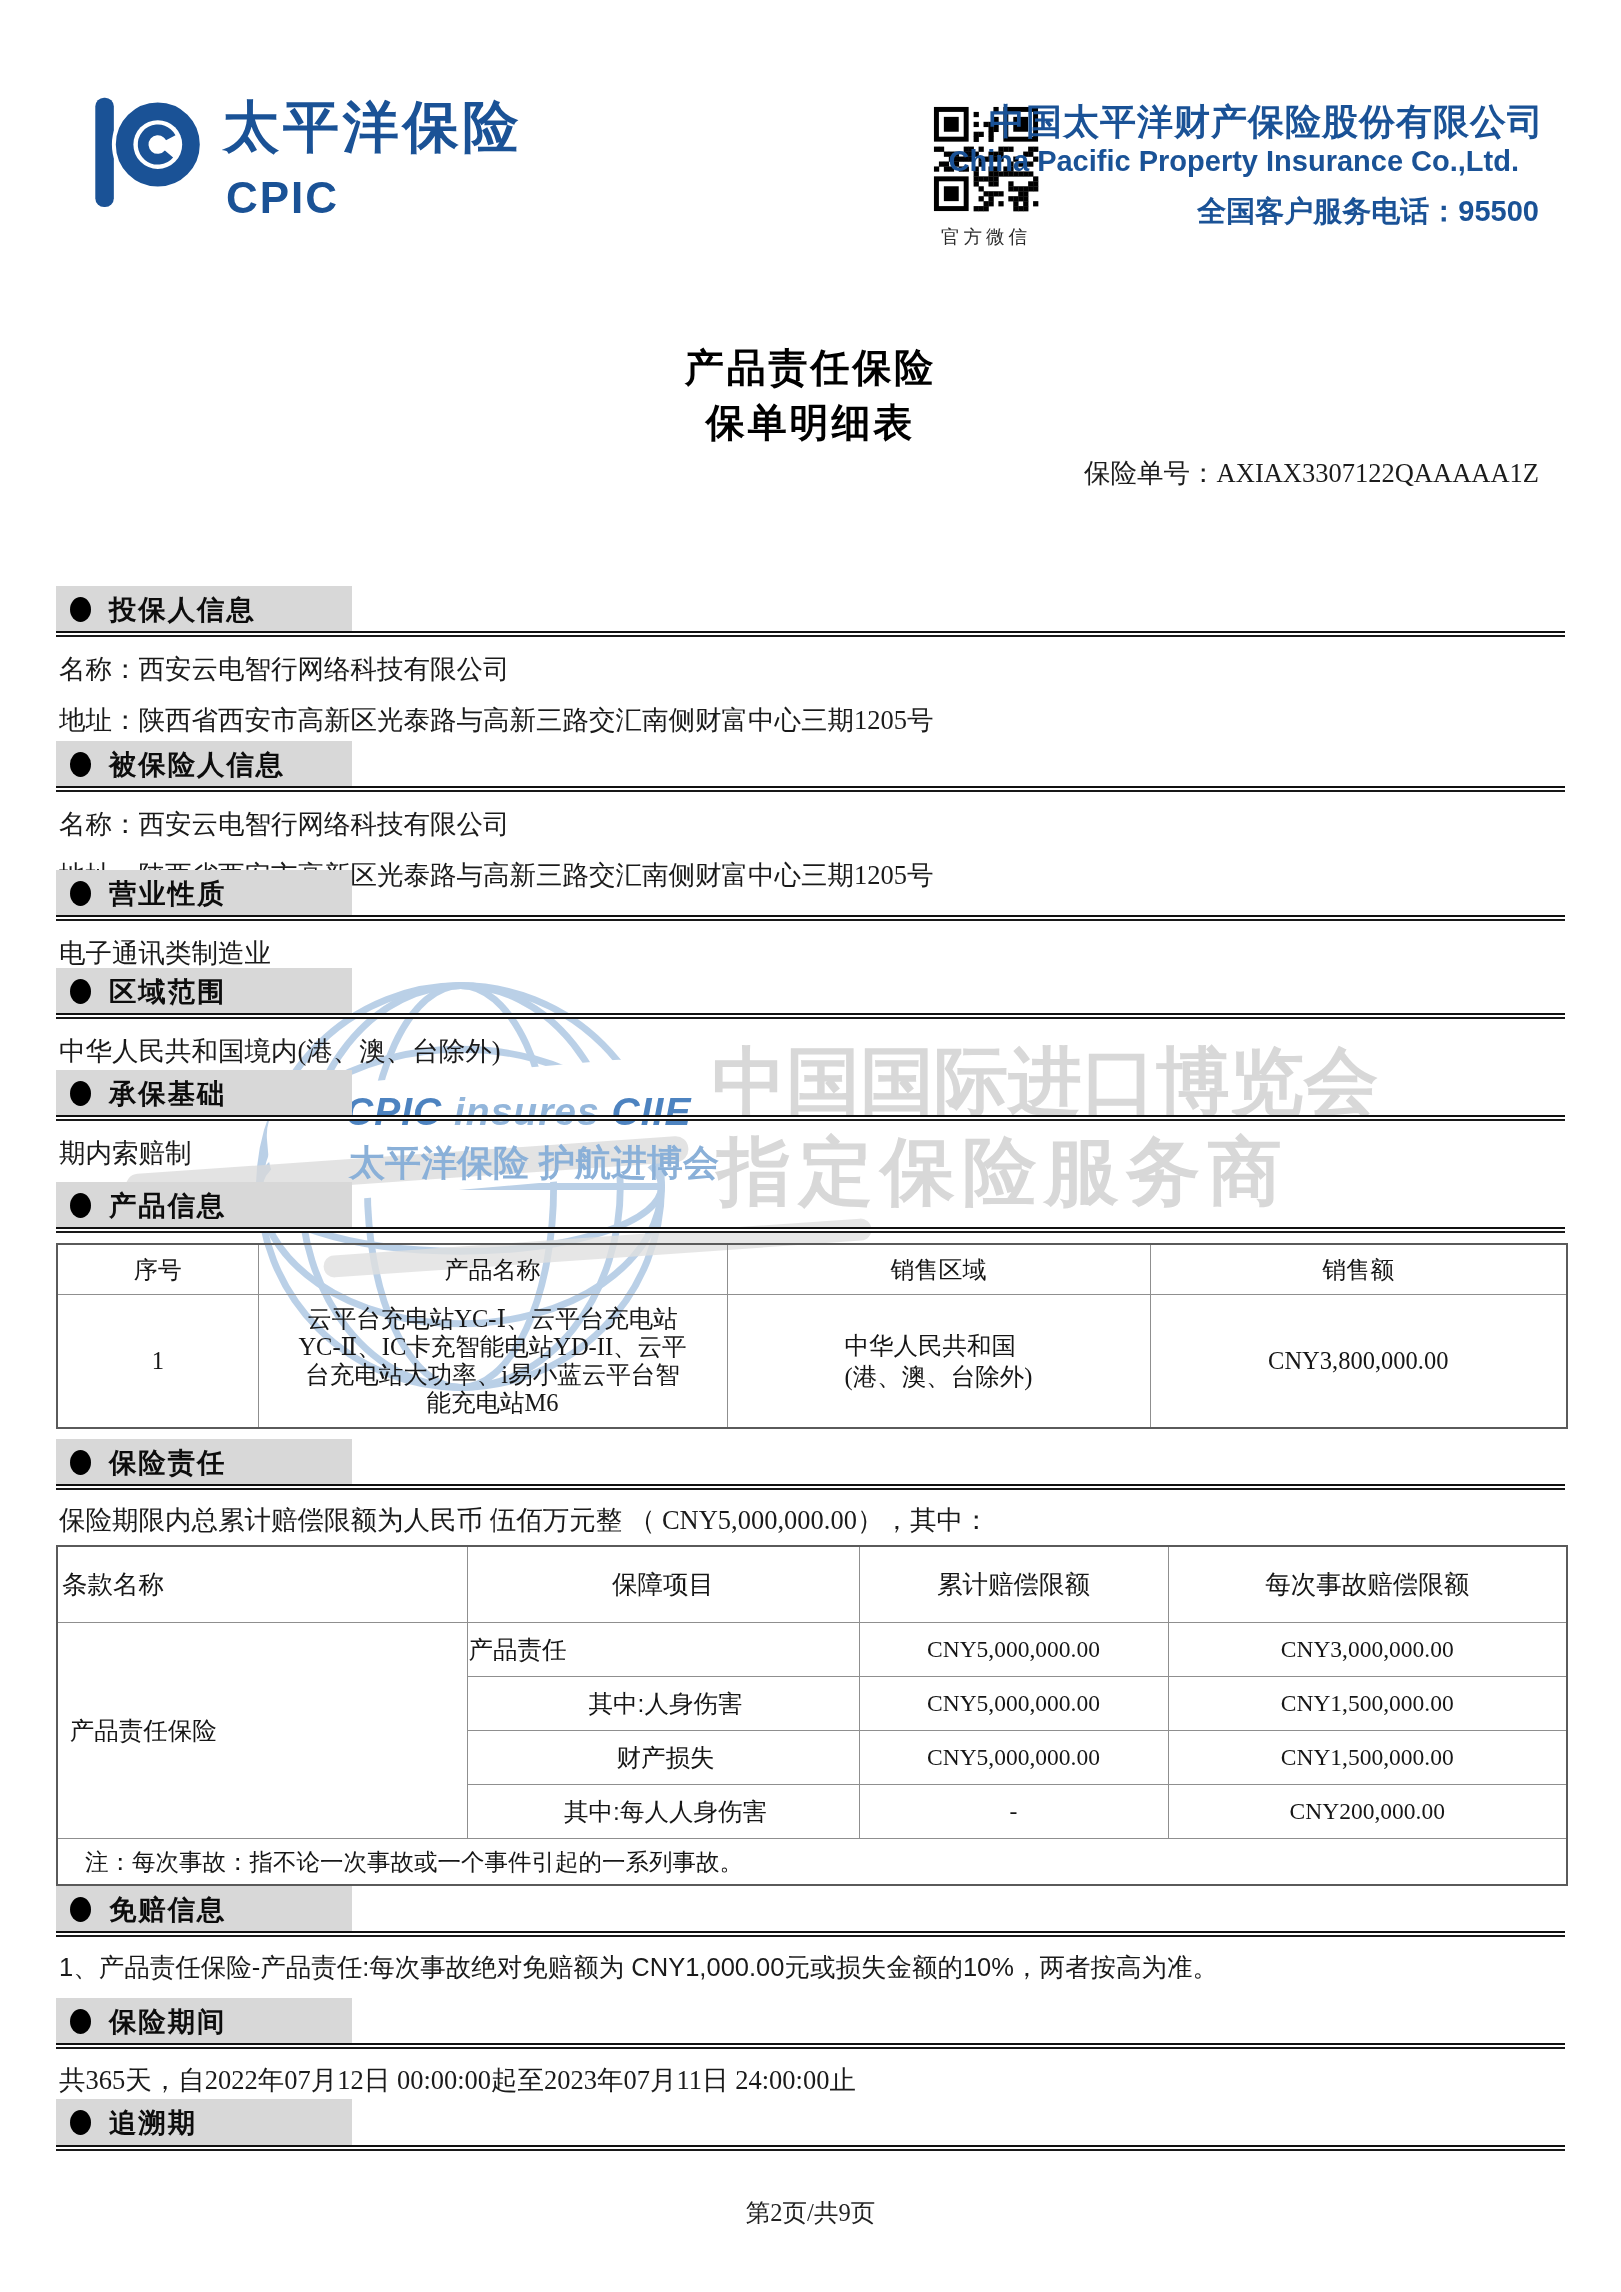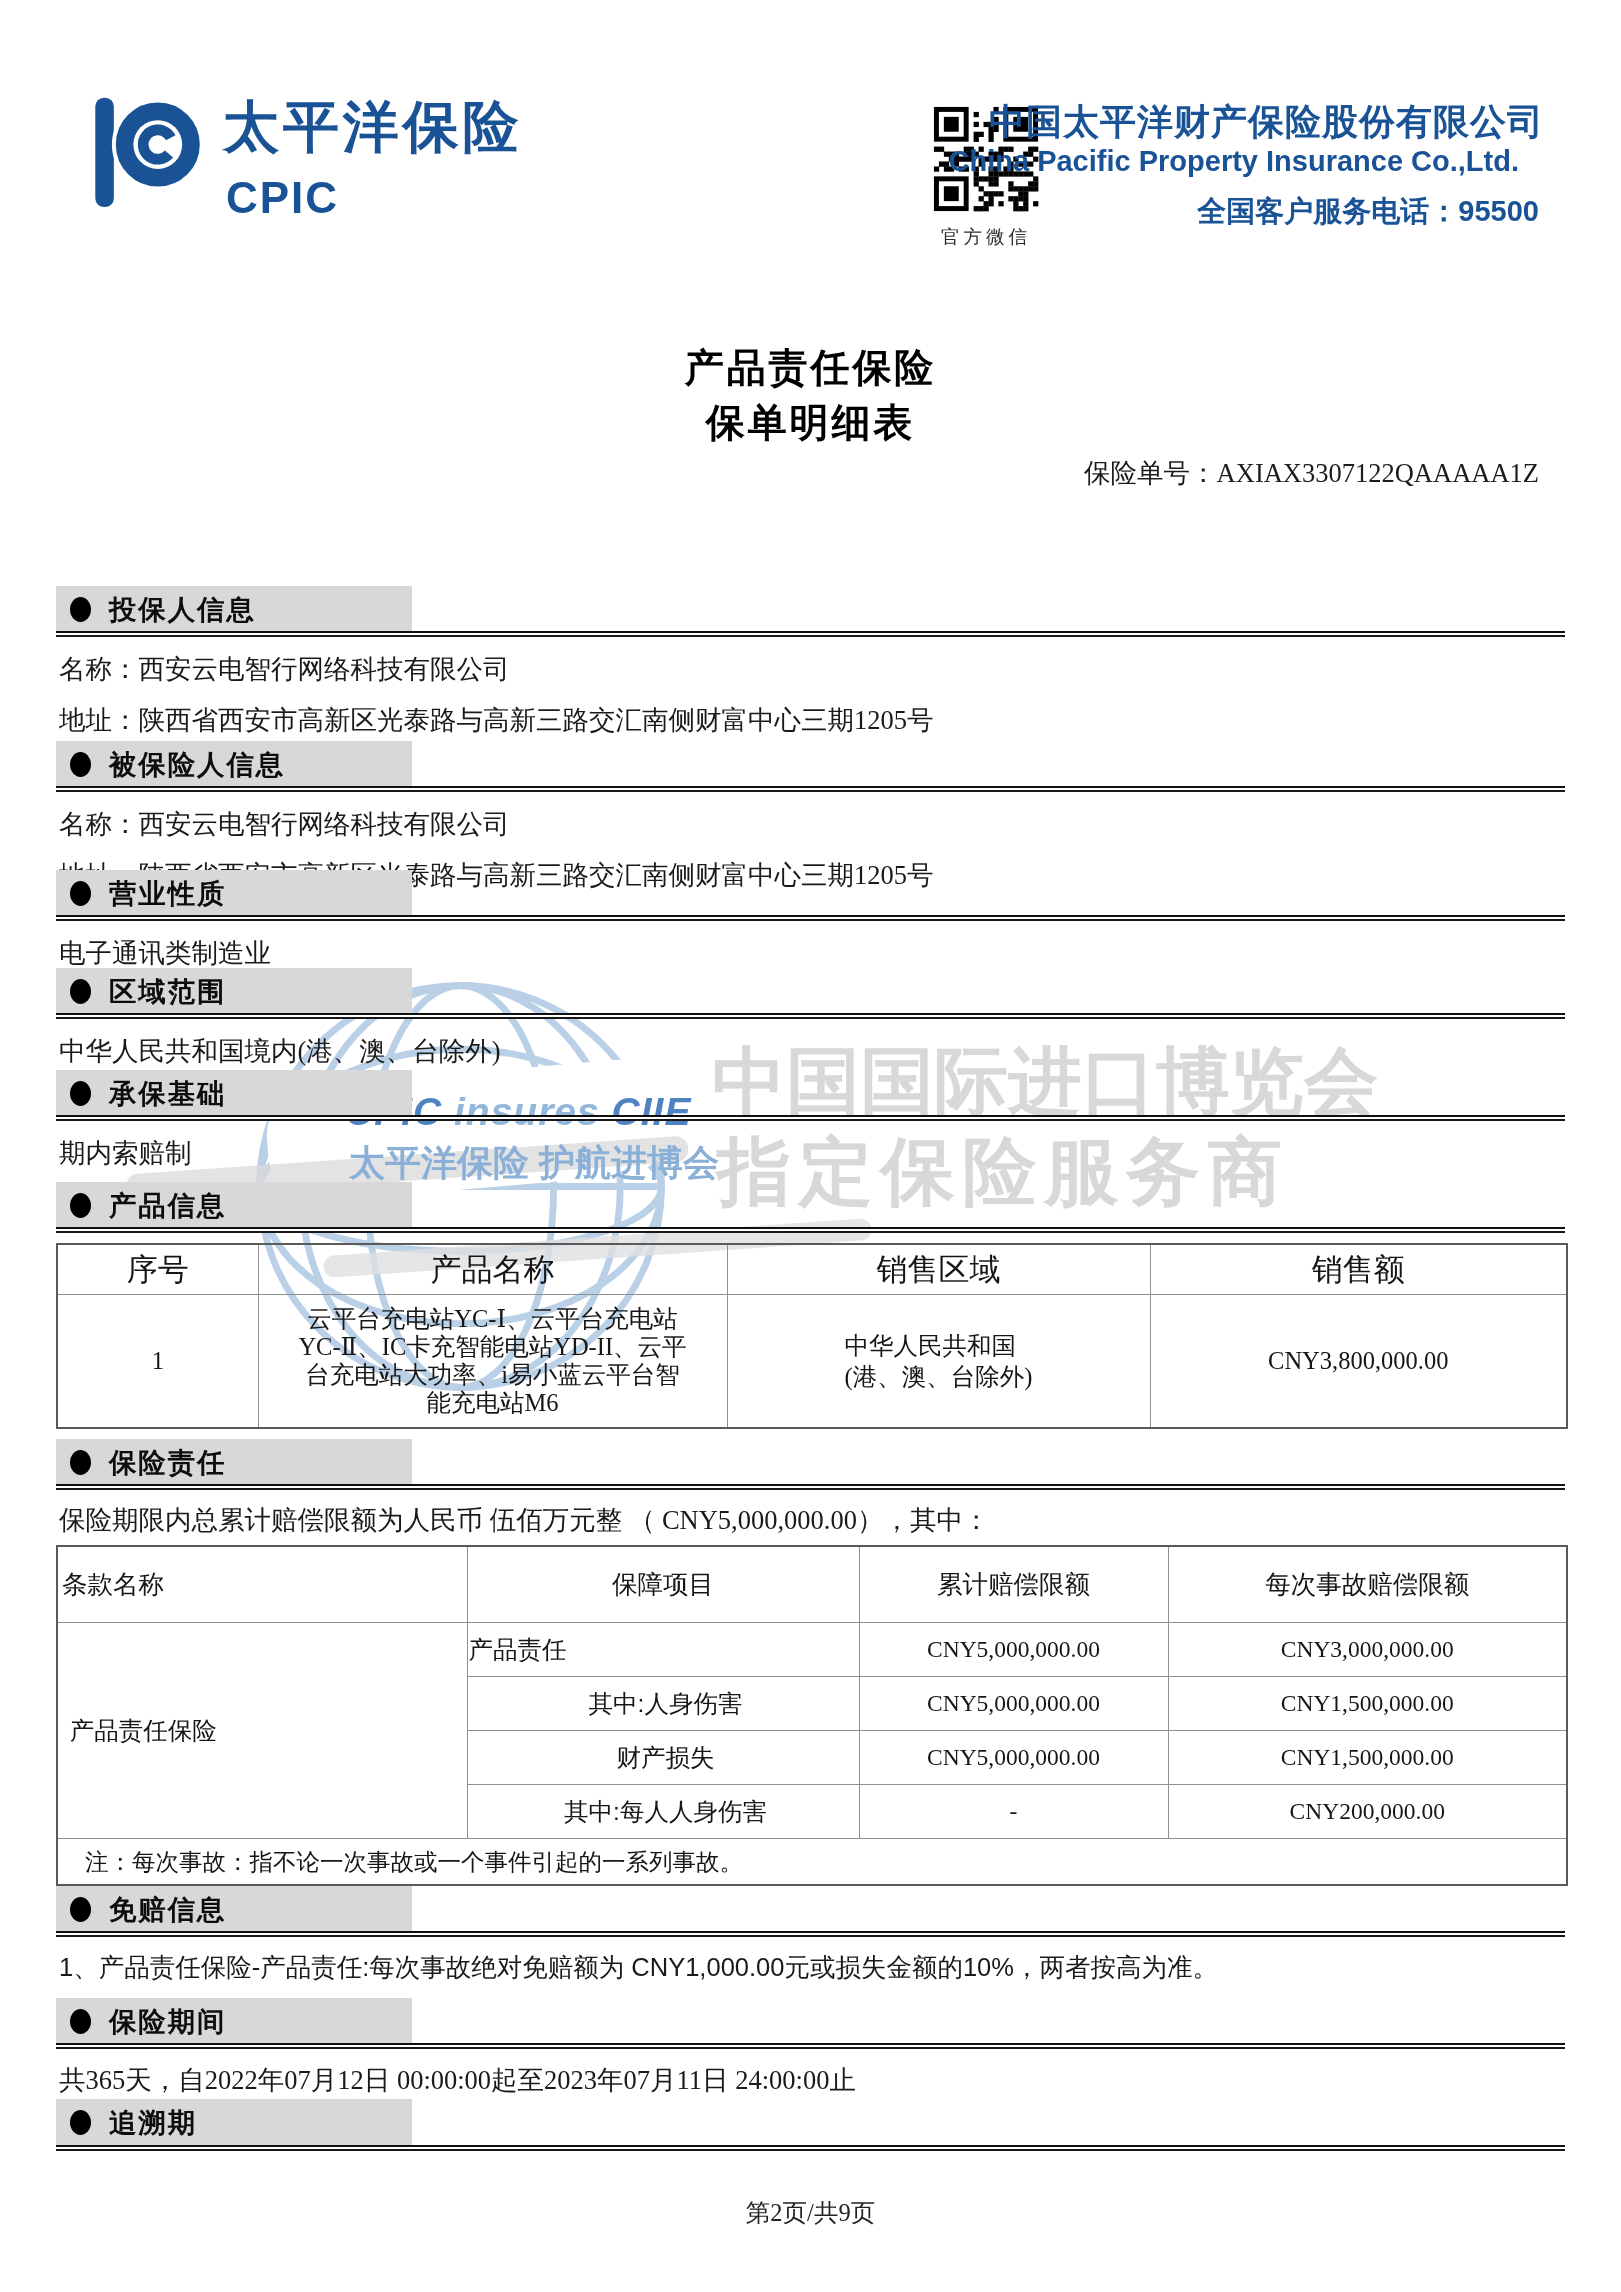--- a/index.html
+++ b/index.html
@@ -28,32 +28,32 @@
   .qr-wrap{left:931px;top:104px;width:110px;}
   .qr-cap{position:relative;margin-top:5.9px;text-align:center;font-family:"Liberation Sans",sans-serif;font-size:18.6px;letter-spacing:3.9px;color:#2b2b2b;}
   .corp-cn{position:absolute;right:77px;top:98px;font-family:"Liberation Sans",sans-serif;font-weight:bold;font-size:36px;letter-spacing:1px;color:var(--brand,#1a5296);white-space:nowrap;}
   .corp-en{position:absolute;right:102px;top:145px;font-family:"Liberation Sans",sans-serif;font-weight:bold;font-size:29px;color:var(--brand,#1a5296);white-space:nowrap;}
   .corp-ph{position:absolute;right:82px;top:192px;font-family:"Liberation Sans",sans-serif;font-weight:bold;font-size:29px;color:var(--brand,#1a5296);white-space:nowrap;}
   
   .doc-title{left:0;width:1621px;text-align:center;font-weight:bold;font-size:39px;letter-spacing:2.9px;color:#000;}
   .t1{top:341px;} .t2{top:396px;}
   .policy-no{right:82px;top:455px;font-size:26.5px;color:#1c1c1c;white-space:nowrap;}
   
-  .bar{left:56px;width:356px;height:47px;background:var(--bar,#d8d8d8);display:flex;align-items:center;}
+  .bar{left:56px;width:296px;height:47px;background:var(--bar,#d8d8d8);display:flex;align-items:center;}
   .dot{display:inline-block;width:21.6px;height:25.5px;border-radius:50%;background:#000;margin-left:13.7px;flex:none;}
   .bar-t{font-family:"Liberation Sans",sans-serif;font-weight:bold;font-size:27.4px;letter-spacing:2px;color:#0d0d0d;margin-left:17.6px;white-space:nowrap;}
   .rule{left:56px;width:1509px;height:2px;border-top:2.9px solid #101010;border-bottom:2px solid #181818;background:#fff;}
   .bline{left:59px;font-size:26.5px;color:#1a1a1a;white-space:nowrap;}
   .bline.sansline{font-family:"Liberation Sans",sans-serif;font-size:25.5px;}
   
   table.grid{position:absolute;z-index:2;left:56px;width:1509px;border-collapse:collapse;table-layout:fixed;background:transparent;}
   table.grid td{border:1px solid #8f8f8f;}
   table.grid{border:2px solid #5a5a5a;}
   .ptable td{font-size:24.5px;text-align:center;vertical-align:middle;color:#161616;}
-  .ptable tr.h td{height:47px;font-size:31px;}
+  .ptable tr.h td{height:47px;font-size:24px;}
   .ptable td.pname{padding:9.8px 35px;line-height:28px;}
   .ptable td.pregion div{text-align:left;}
   .ptable td.pregion span{display:inline-block;text-align:left;line-height:31px;}
   .ltable td{font-size:24.5px;color:#161616;vertical-align:middle;}
   .ltable tr.h td{height:73px;font-family:"Liberation Sans",sans-serif;font-size:25.5px;text-align:center;}
   .ltable tr.h td.first{text-align:left;padding-left:4px;}
   .ltable td.clause{font-family:"Liberation Sans",sans-serif;text-align:left;padding-left:11.8px;}
   .ltable td.item{font-family:"Liberation Sans",sans-serif;height:51px;text-align:center;padding-left:6px;}
   .ltable td.item.left{text-align:left;padding-left:1px;}
   .ltable td.amt{text-align:center;font-size:23.5px;}

